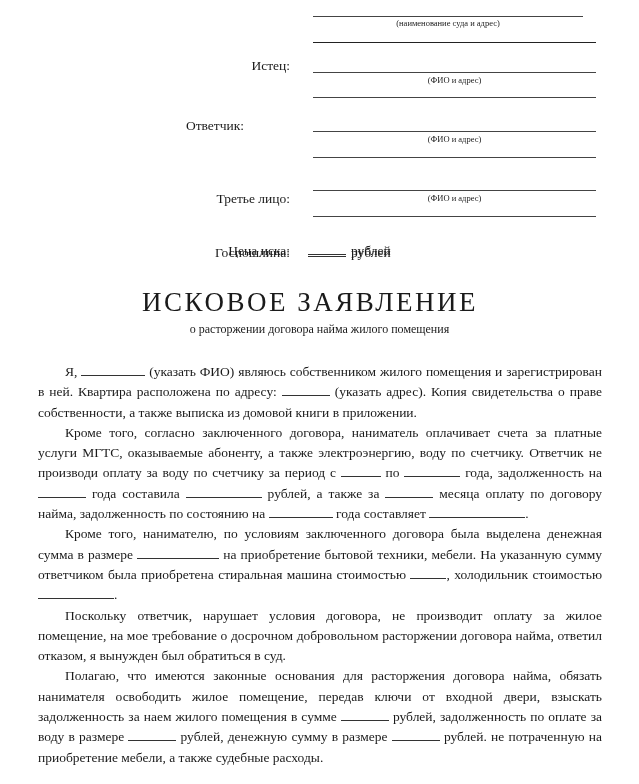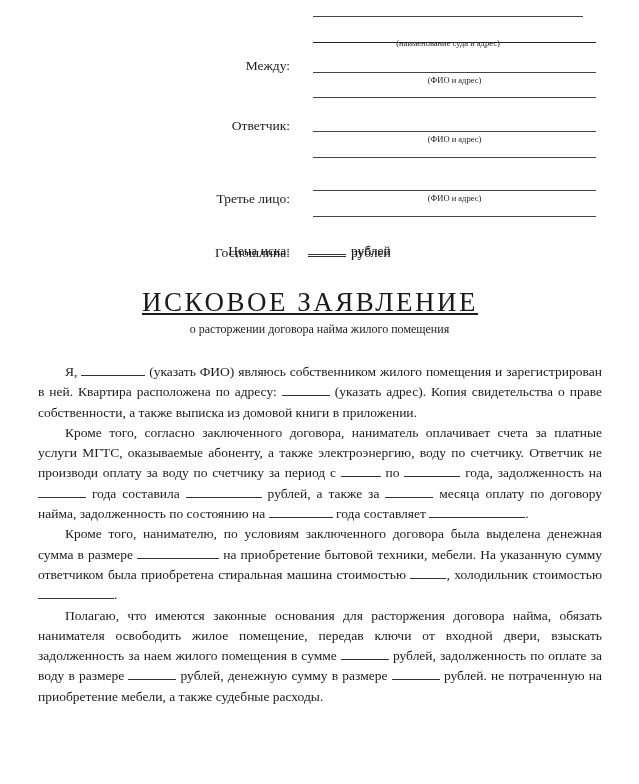--- a/index.html
+++ b/index.html
@@ -5,39 +5,39 @@
   html, body { margin:0; padding:0; background:#ffffff; }
   body { width:639px; height:784px; position:relative; overflow:hidden;
          font-family:"Liberation Serif", serif; color:#1a1a1a; }
   .line { position:absolute; height:0; border-top:1px solid #444; }
   .line.thick { border-top:1.5px solid #222; }
   .small { position:absolute; font-size:8.5px; text-align:center; color:#222; }
   .party-label { position:absolute; font-size:13.5px; text-align:right; width:150px; }
   .price-row { position:absolute; font-size:13.5px; }
   .price-label { display:inline-block; width:110px; text-align:right; }
   .price-blank { display:inline-block; width:38px; border-bottom:1px solid #333; height:12px; margin-left:18px; margin-right:5px; vertical-align:baseline; }
-  .title { position:absolute; left:0; width:620px; text-align:center; font-size:27px; letter-spacing:2.5px; top:287px;text-decoration:underline; }
+  .title { position:absolute; left:0; width:620px; text-align:center; font-size:27px; letter-spacing:2.5px; top:287px; }
   .subtitle { position:absolute; left:0; width:639px; text-align:center; font-size:12px; top:322px; }
   .body-text { position:absolute; left:38px; width:564px; top:362px; font-size:13.5px; line-height:20.3px; }
   .body-text p { margin:0; text-indent:27px; text-align:justify; }
   .blank { display:inline-block; border-bottom:1px solid #333; height:11px; vertical-align:baseline; }
 </style>
 </head>
 <body>
 
 <div class="line" style="left:313px; top:16px; width:270px;"></div>
-<div class="small" style="left:313px; top:18px; width:270px;margin-top:20px;">(наименование суда и адрес)</div>
+<div class="small" style="left:313px; top:18px; width:270px;">(наименование суда и адрес)</div>
 <div class="line thick" style="left:313px; top:42px; width:283px;"></div>
 
-<div class="party-label" style="left:140px; top:58px;">Между:</div>
+<div class="party-label" style="left:140px; top:58px;">Истец:</div>
 <div class="line" style="left:313px; top:72px; width:283px;"></div>
 <div class="small" style="left:313px; top:75px; width:283px;">(ФИО и адрес)</div>
 <div class="line" style="left:313px; top:97px; width:283px;"></div>
 
-<div class="party-label" style="left:140px; top:118px;">Ответчик:</div>
+<div class="party-label" style="left:140px; top:118px;text-align:center;">Ответчик:</div>
 <div class="line" style="left:313px; top:131px; width:283px;"></div>
 <div class="small" style="left:313px; top:134px; width:283px;">(ФИО и адрес)</div>
 <div class="line" style="left:313px; top:157px; width:283px;"></div>
 
 <div class="party-label" style="left:140px; top:159px;margin-top:32px;">Третье лицо:</div>
 <div class="line" style="left:313px; top:190px; width:283px;"></div>
 <div class="small" style="left:313px; top:193px; width:283px;">(ФИО и адрес)</div>
 <div class="line" style="left:313px; top:216px; width:283px;"></div>
 
 <div class="price-row" style="left:180px; top:242px;">
@@ -51,15 +51,16 @@
 <div class="subtitle">о расторжении договора найма жилого помещения</div>
 
 <div class="body-text">
   <p><span>Я, </span><span class="blank" style="width:64px"></span><span> (указать ФИО) являюсь собственником  жилого помещения и зарегистрирован в ней. Квартира расположена по адресу: </span><span class="blank" style="width:48px"></span><span> (указать адрес). Копия свидетельства о праве собственности, а также выписка из домовой книги в приложении.</span></p>
 
 
   <p><span>Кроме того, согласно заключенного договора, наниматель оплачивает счета за платные услуги МГТС, оказываемые абоненту, а также электроэнергию, воду по счетчику. Ответчик не производи оплату за воду по счетчику за период с </span><span class="blank" style="width:40px"></span><span> по </span><span class="blank" style="width:56px"></span><span> года, задолженность на </span><span class="blank" style="width:48px"></span><span> года составила </span><span class="blank" style="width:76px"></span><span> рублей, а также за </span><span class="blank" style="width:48px"></span><span> месяца оплату по договору найма, задолженность по состоянию на </span><span class="blank" style="width:64px"></span><span> года составляет </span><span class="blank" style="width:96px"></span><span>.</span></p>
 
   <p><span>Кроме того, нанимателю, по условиям заключенного договора была выделена денежная сумма в размере </span><span class="blank" style="width:82px"></span><span> на приобретение бытовой техники, мебели. На указанную сумму ответчиком была приобретена стиральная машина стоимостью </span><span class="blank" style="width:36px"></span><span>, холодильник стоимостью </span><span class="blank" style="width:76px"></span><span>.</span></p>
 
+  <p><span>Поскольку ответчик, нарушает условия договора, не производит оплату за жилое помещение, на мое требование о досрочном добровольном расторжении договора найма, ответил отказом, я вынужден был обратиться в суд.</span></p>
 
   <p><span>Полагаю, что имеются законные основания для расторжения договора найма, обязать нанимателя освободить жилое помещение, передав ключи от входной двери, взыскать задолженность за наем жилого помещения в сумме </span><span class="blank" style="width:48px"></span><span> рублей, задолженность по оплате за воду в размере </span><span class="blank" style="width:48px"></span><span> рублей, денежную сумму в размере </span><span class="blank" style="width:48px"></span><span> рублей. не потраченную на приобретение мебели, а также судебные расходы.</span></p>
 </div>
 
 </body></html>

